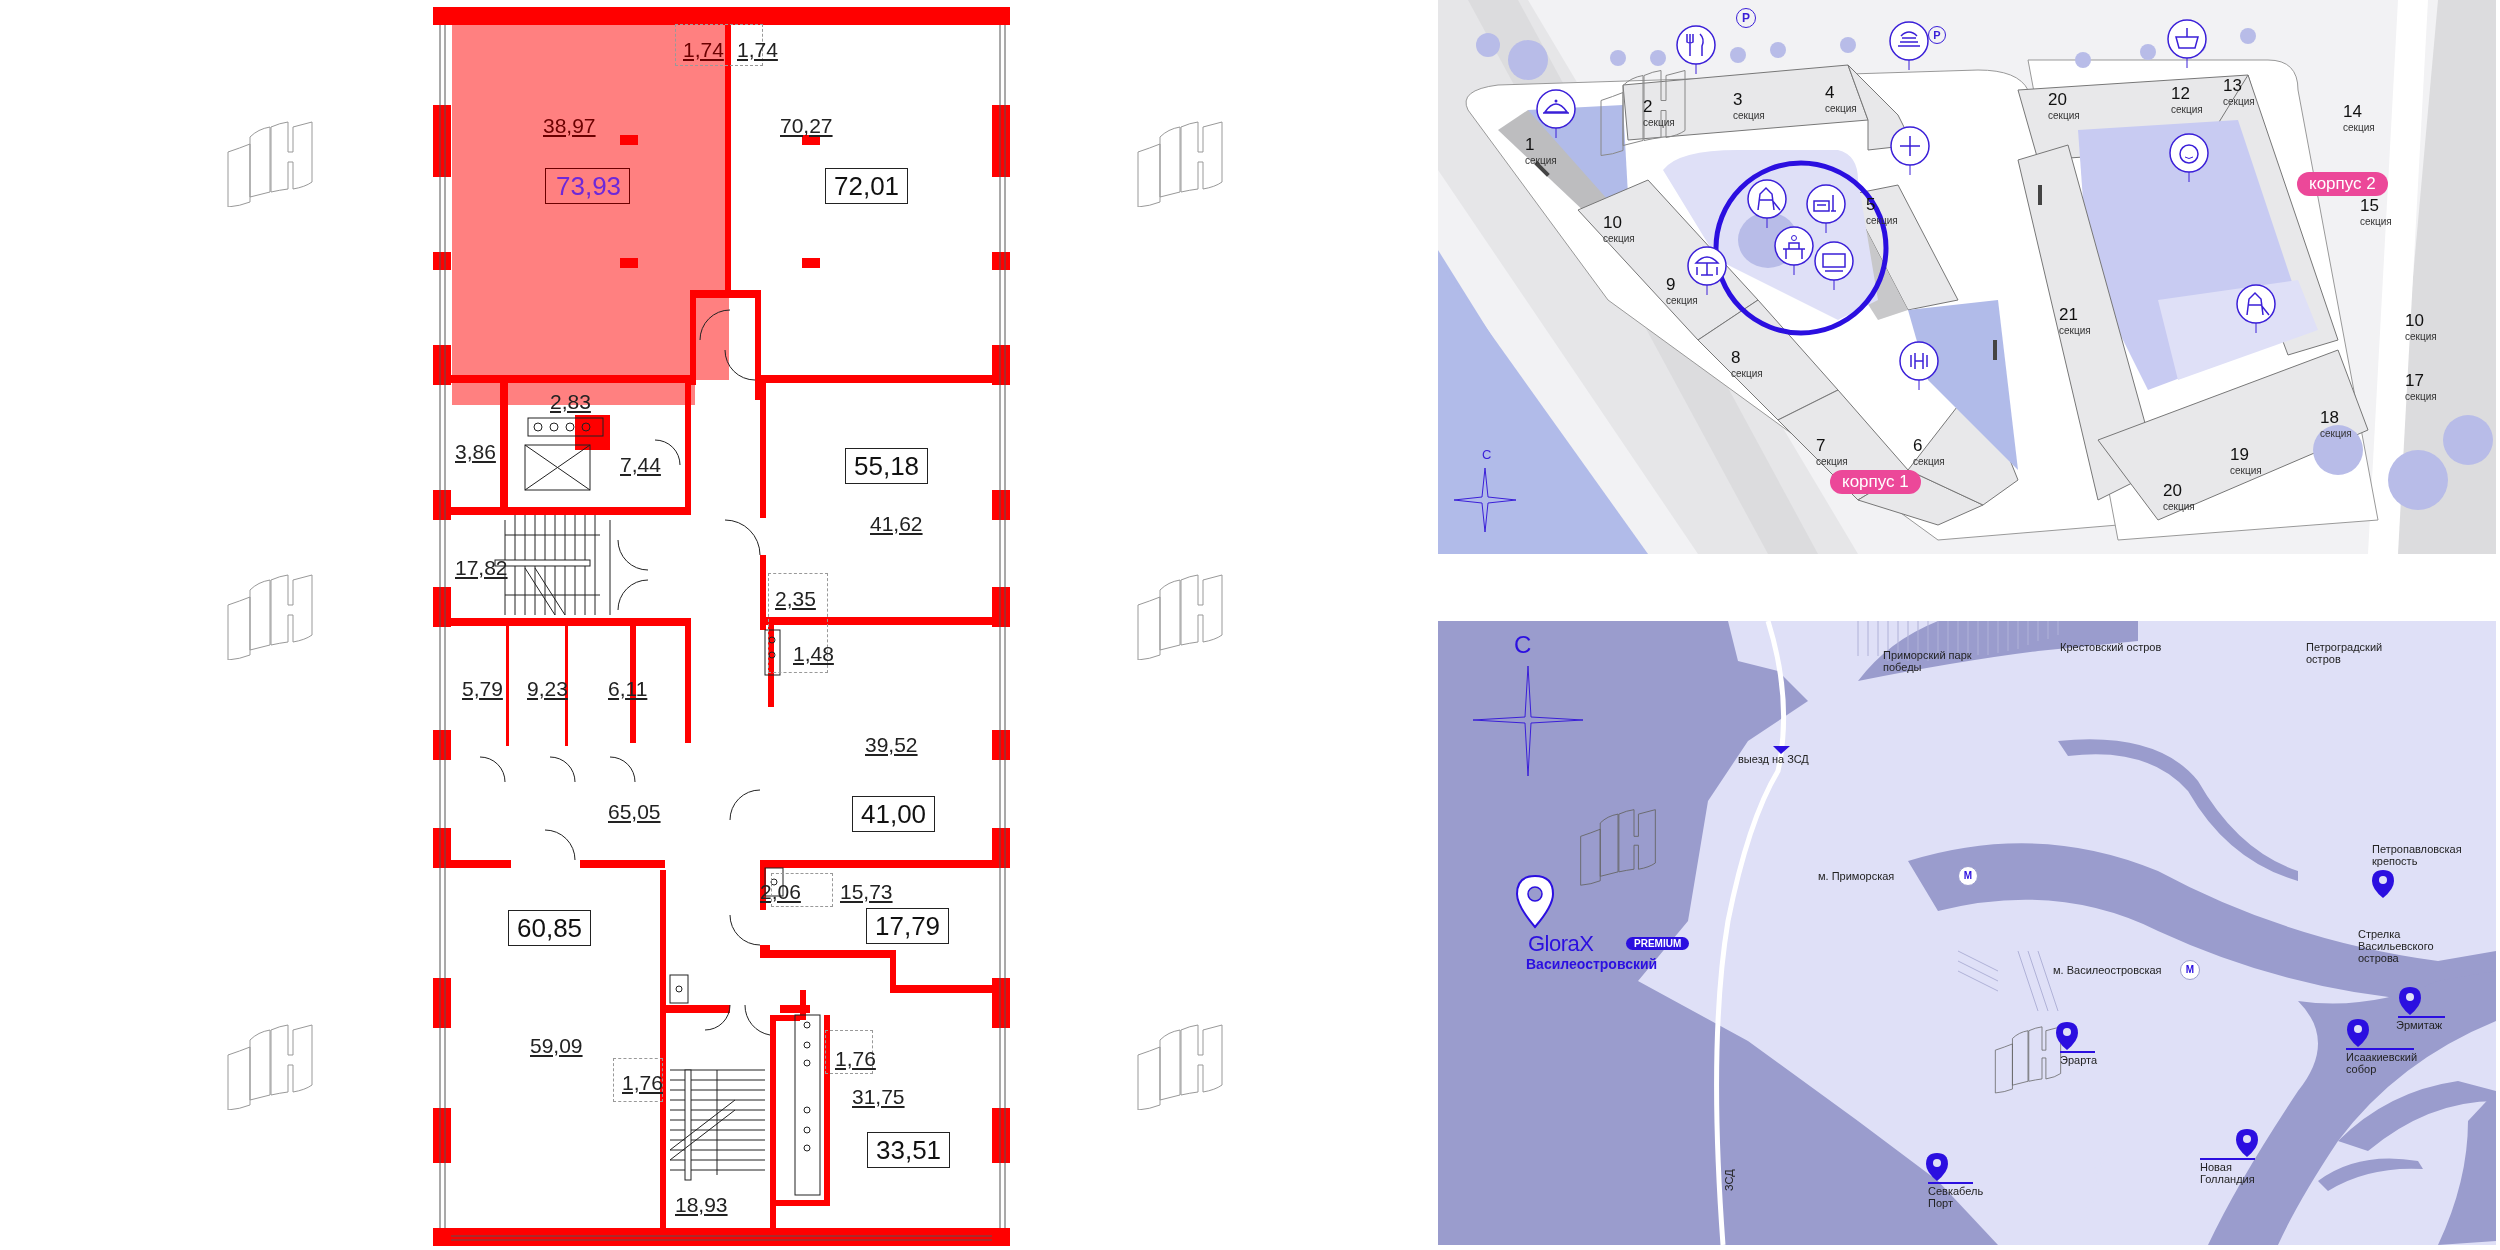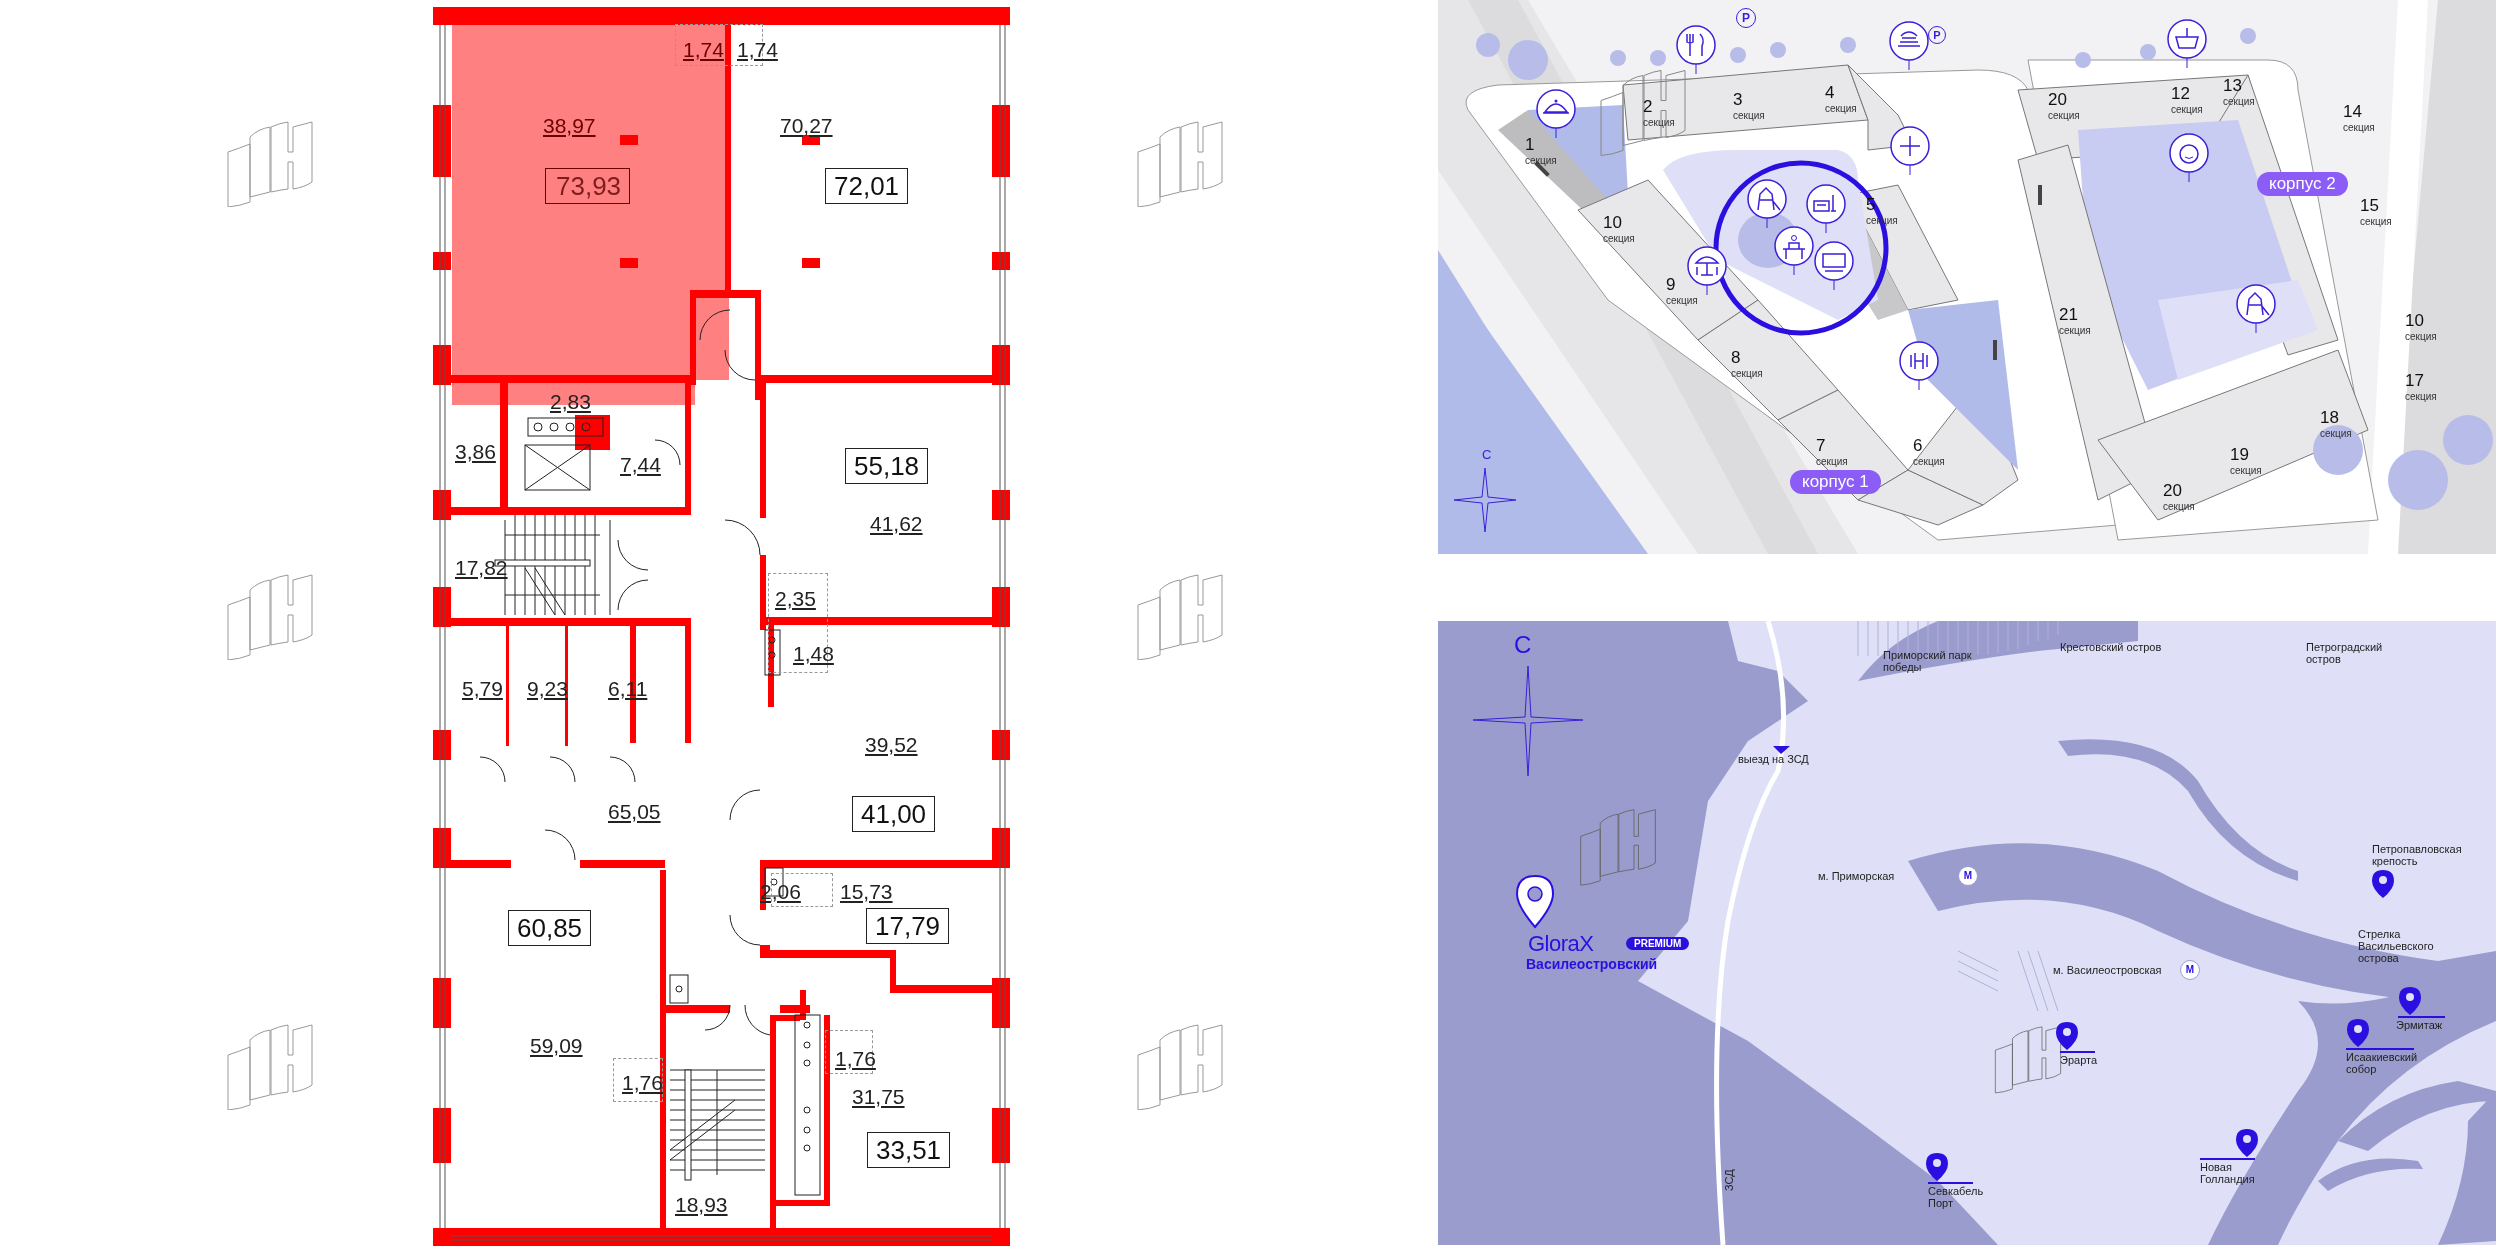--- a/index.html
+++ b/index.html
@@ -2,27 +2,27 @@
 <html><head>
 <meta charset="utf-8">
 <style>
   html, body { margin:0; padding:0; background:#ffffff; }
   body { width:2500px; height:1250px; position:relative; overflow:hidden; font-family:"Liberation Sans", sans-serif; }
   .abs { position:absolute; }
   .plan { position:absolute; left:0; top:0; width:1440px; height:1250px; }
   .wm { position:absolute; width:90px; height:95px; }
   .lbl-u { position:absolute; font-size:21px; color:#222; text-decoration:underline; white-space:nowrap; font-family:"Liberation Sans", sans-serif; }
   .lbl-box { position:absolute; font-size:26px; color:#111; border:1.5px solid #222; background:#fff; padding:2px 8px; line-height:30px; white-space:nowrap; font-family:"Liberation Sans", sans-serif; }
-  .lbl-box.hl { background:transparent; color:#7f1d1d; border-color:#6b0000;padding-left:10px; }
+  .lbl-box.hl { background:transparent; color:#6d28d9; border-color:#6b0000;padding-left:10px; }
   .lbl-dash { position:absolute; border:1.5px dashed #999; }
   .map-top { position:absolute; left:1438px; top:0; width:1058px; height:554px; background:#f2f2f4; overflow:hidden; }
   .map-bot { position:absolute; left:1438px; top:621px; width:1058px; height:624px; background:#dfe0f7; overflow:hidden; }
   .sec { position:absolute; font-size:17px; color:#111; line-height:16px; text-align:left; font-family:"Liberation Sans", sans-serif; }
   .sec small { display:block; font-size:10px; color:#333; }
-  .korpus { position:absolute; background:#8b5cf6; color:#fff; font-size:17px; padding:2px 12px; border-radius:14px; font-family:"Liberation Sans", sans-serif; }
+  .korpus { position:absolute; background:#ec4899; color:#fff; font-size:17px; padding:2px 12px; border-radius:14px; font-family:"Liberation Sans", sans-serif;margin-left:40px; }
   .mlabel { position:absolute; font-size:11px; color:#222; line-height:12px; white-space:pre-line; font-family:"Liberation Sans", sans-serif; }
   .brand { position:absolute; color:#2b0fe0; font-family:"Liberation Sans", sans-serif; }
 </style>
 </head>
 <body>
 
 <div class="plan">
 
   <svg class="wm" style="left:225px;top:112px" viewBox="0 0 90 95">
       <g fill="none" stroke="#999" stroke-width="1">

